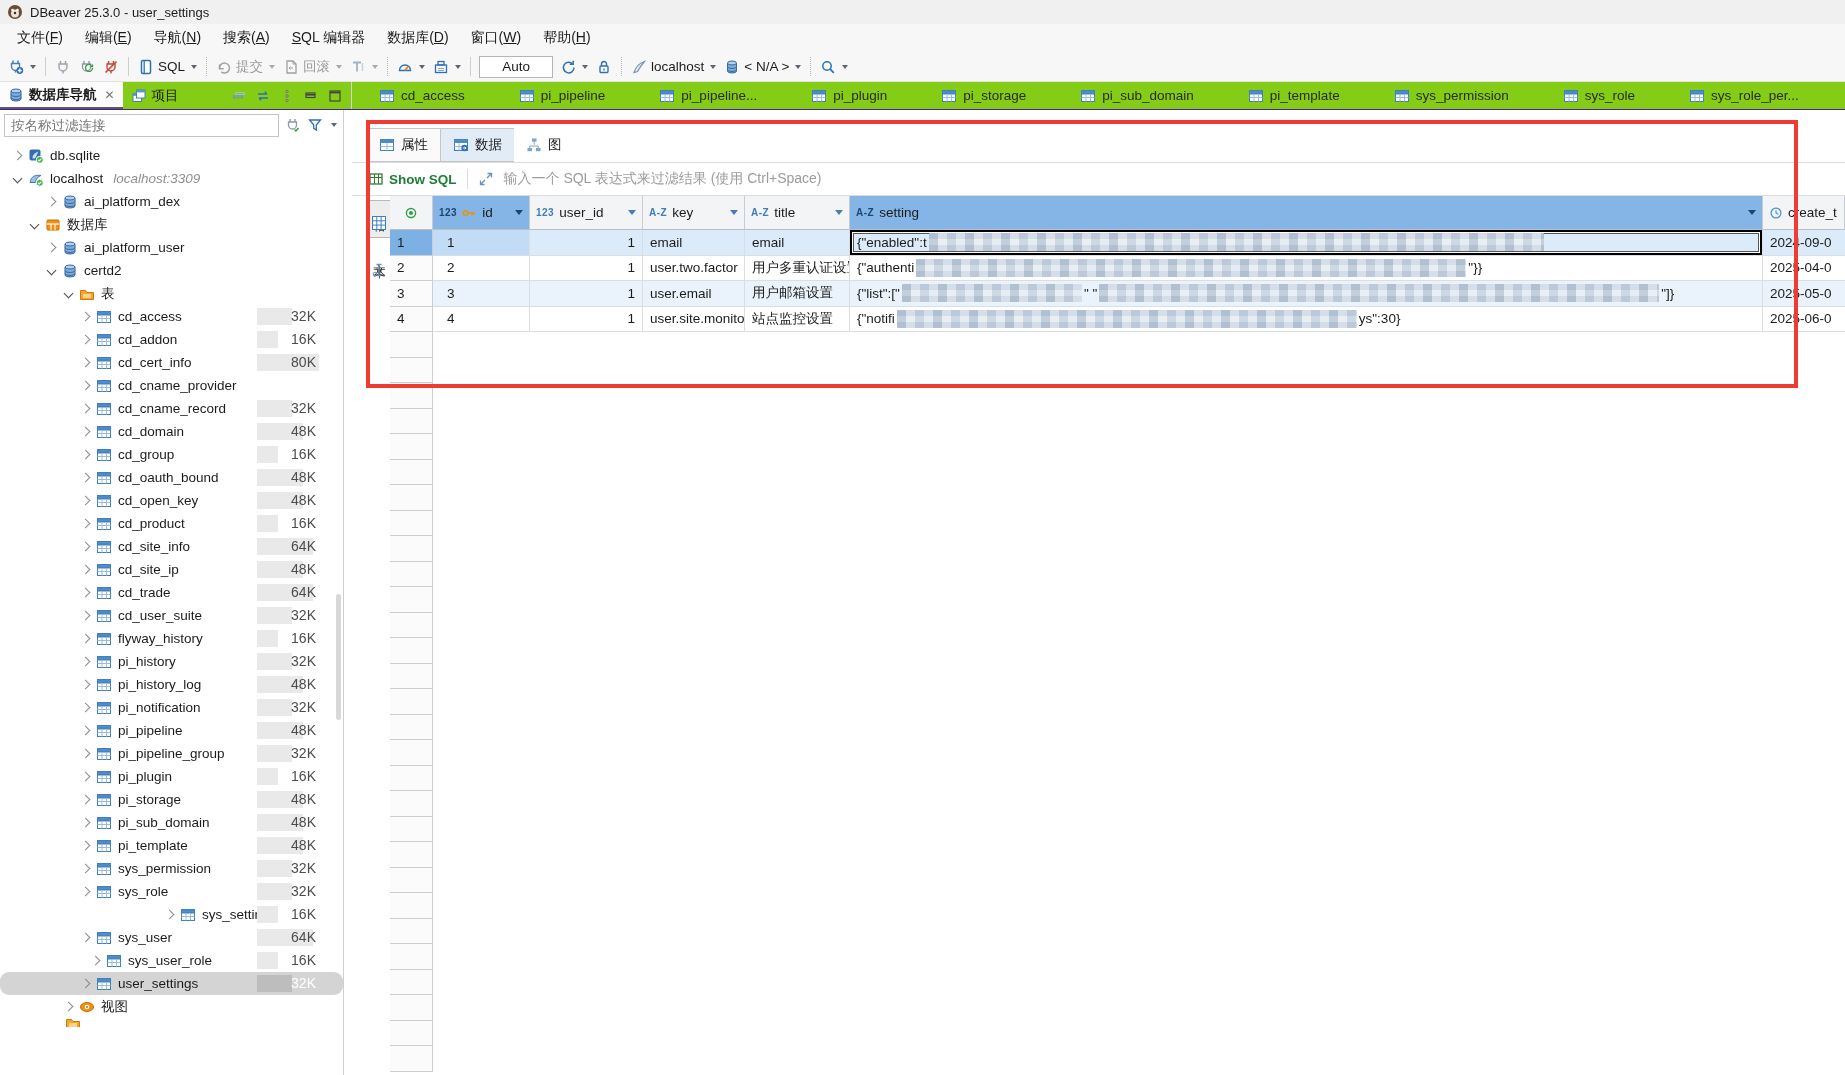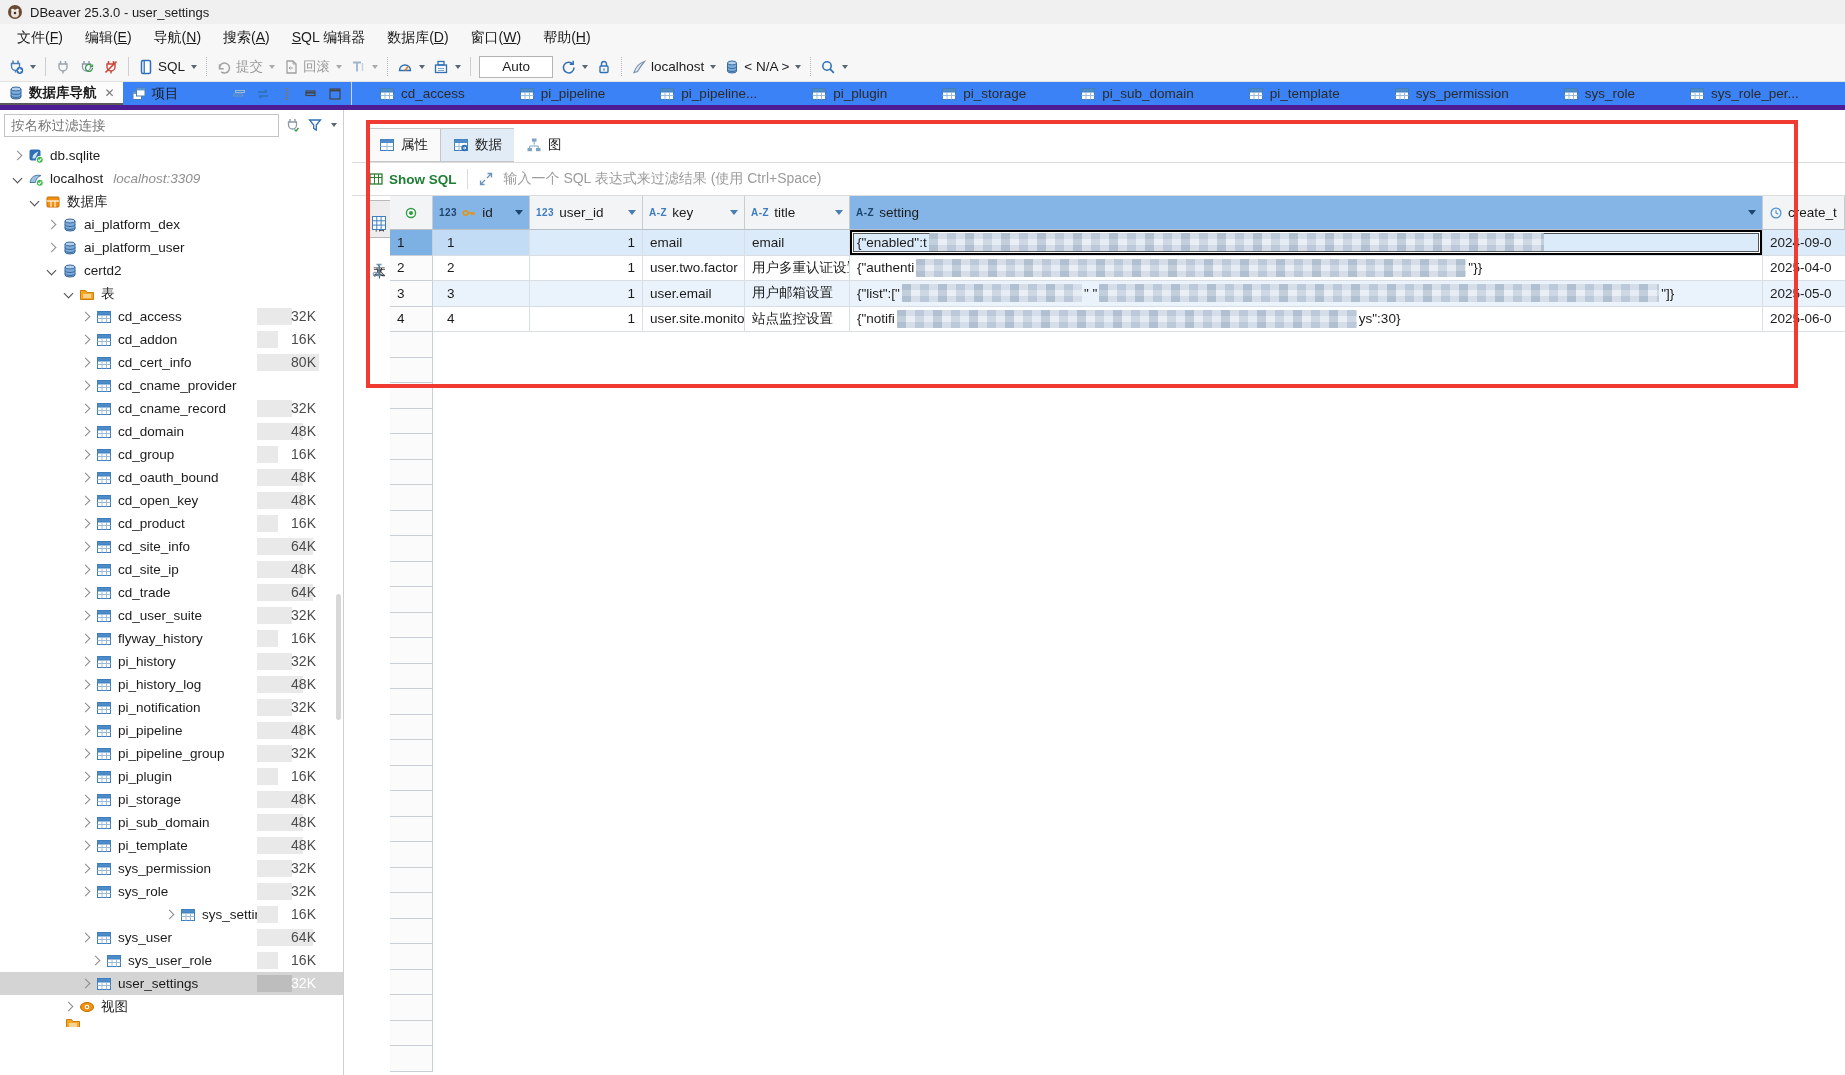--- a/index.html
+++ b/index.html
@@ -16,21 +16,21 @@
   #menubar .mi u { text-decoration:underline; }
   #toolbar { left:0; top:52px; width:1845px; height:30px; background:#f7f7f7; border-bottom:1px solid #e2e2e2; display:flex; align-items:center; padding-left:4px; }
   .tbtn { display:flex; align-items:center; gap:4px; padding:3px 4px; border-radius:2px; }
   .tbtn.dim { color:#9a9a9a; }
   .caret { width:0; height:0; border-left:3.5px solid transparent; border-right:3.5px solid transparent; border-top:4px solid #596673; margin-left:2px; }
   .tsep { width:1px; height:19px; background:#cfcfcf; margin:0 5px; }
   .tsepd { width:0; height:19px; border-left:1px dotted #b8b8b8; margin:0 5px; }
   #auto-box { width:74px; height:22px; background:#fff; border:1px solid #b4b4b4; display:flex; align-items:center; justify-content:center; margin:0 3px; }
 
   
-  #tabrow { left:0; top:82px; width:1845px; height:28px; background:#3b82f6; border-bottom:5px solid #4c1d95; display:flex; }
+  #tabrow { left:0; top:82px; width:1845px; height:28px; background:#84cc16; border-bottom:1px solid #4c1d95; display:flex; }
   #sbtabs { width:352px; display:flex; align-items:center; border-right:1px solid #d4d4d4; }
   .sbtab { display:flex; align-items:center; gap:5px; height:100%; padding:0 8px; }
   .sbtab.active { background:#fcfcfc; border-bottom:2px solid #5a5a5a; font-weight:bold; }
   .xclose { color:#777; font-size:12px; margin-left:3px; }
   .sb-icons { display:flex; align-items:center; gap:8px; margin-left:auto; padding-right:8px; }
   #edtabs { display:flex; align-items:center; overflow:hidden; flex:1; }
   .edtab { display:flex; align-items:center; gap:6px; padding:0 27px; height:100%; color:#2b2b2b; white-space:nowrap; }
 
   
   #sidebar { left:0; top:110px; width:344px; height:965px; background:#fff; border-right:1px solid #cfcfcf; overflow:hidden; }
@@ -498,20 +498,31 @@
         <i class="ic">
           <svg viewBox="0 0 16 16">
             <path d="M2 11.5 C3 5.5 7 3.5 13 4.5 C10 5.5 8 7.5 7.5 11.5 Z" fill="#9ec2e2" stroke="#4b7aa8"></path>
             <circle cx="11.8" cy="11.8" r="3.5" fill="#3db54a" stroke="#fff"></circle>
             <path d="M10.3 11.8 l1.1 1.1 1.9-2.2" stroke="#fff" fill="none" stroke-width="1.3"></path>
           </svg>
         </i>
         <span class="tlabel">localhost</span>
         <span class="textra">localhost:3309</span>
       </div>
+      <div class="trow" style="padding-left: 48px;">
+        <span class="chev r"></span>
+        <i class="ic">
+          <svg viewBox="0 0 16 16">
+            <path d="M3 4 v8 a5 2 0 0 0 10 0 v-8" fill="#7dadde" stroke="#39689b"></path>
+            <ellipse cx="8" cy="4" rx="5" ry="2" fill="#b4d0ec" stroke="#39689b"></ellipse>
+            <path d="M3 7.5 a5 2 0 0 0 10 0 M3 10.5 a5 2 0 0 0 10 0" fill="none" stroke="#39689b"></path>
+          </svg>
+        </i>
+        <span class="tlabel">ai_platform_dex</span>
+      </div>
       <div class="trow" style="padding-left: 31px;">
         <span class="chev d"></span>
         <i class="ic">
           <svg viewBox="0 0 16 16">
             <rect x="2" y="3" width="12" height="10" rx="1" fill="#f29111" stroke="#c46f00"></rect>
             <line x1="2" y1="7" x2="14" y2="7" stroke="#fff" stroke-width="1.2"></line>
             <line x1="6" y1="7" x2="6" y2="13" stroke="#fff"></line>
             <line x1="10" y1="7" x2="10" y2="13" stroke="#fff"></line>
           </svg>
         </i>
@@ -519,42 +530,31 @@
       </div>
       <div class="trow" style="padding-left: 48px;">
         <span class="chev r"></span>
         <i class="ic">
           <svg viewBox="0 0 16 16">
             <path d="M3 4 v8 a5 2 0 0 0 10 0 v-8" fill="#7dadde" stroke="#39689b"></path>
             <ellipse cx="8" cy="4" rx="5" ry="2" fill="#b4d0ec" stroke="#39689b"></ellipse>
             <path d="M3 7.5 a5 2 0 0 0 10 0 M3 10.5 a5 2 0 0 0 10 0" fill="none" stroke="#39689b"></path>
           </svg>
         </i>
-        <span class="tlabel">ai_platform_dex</span>
+        <span class="tlabel">ai_platform_user</span>
       </div>
       <div class="trow" style="padding-left: 48px;">
-        <span class="chev r"></span>
+        <span class="chev d"></span>
         <i class="ic">
           <svg viewBox="0 0 16 16">
             <path d="M3 4 v8 a5 2 0 0 0 10 0 v-8" fill="#7dadde" stroke="#39689b"></path>
             <ellipse cx="8" cy="4" rx="5" ry="2" fill="#b4d0ec" stroke="#39689b"></ellipse>
             <path d="M3 7.5 a5 2 0 0 0 10 0 M3 10.5 a5 2 0 0 0 10 0" fill="none" stroke="#39689b"></path>
           </svg>
         </i>
-        <span class="tlabel">ai_platform_user</span>
-      </div>
-      <div class="trow" style="padding-left: 48px;">
-        <span class="chev d"></span>
-        <i class="ic">
-          <svg viewBox="0 0 16 16">
-            <path d="M3 4 v8 a5 2 0 0 0 10 0 v-8" fill="#7dadde" stroke="#39689b"></path>
-            <ellipse cx="8" cy="4" rx="5" ry="2" fill="#b4d0ec" stroke="#39689b"></ellipse>
-            <path d="M3 7.5 a5 2 0 0 0 10 0 M3 10.5 a5 2 0 0 0 10 0" fill="none" stroke="#39689b"></path>
-          </svg>
-        </i>
         <span class="tlabel">certd2</span>
       </div>
       <div class="trow" style="padding-left: 65px;">
         <span class="chev d"></span>
         <i class="ic">
           <svg viewBox="0 0 16 16">
             <path d="M1.5 4.5 h5 l1.5 2 h6.5 v7 h-13 z" fill="#f5a623" stroke="#c97d0a"></path>
             <path d="M4 9 h8 M4 11 h8" stroke="#fff"></path>
           </svg>
         </i>
@@ -1042,21 +1042,21 @@
             <line x1="10.5" y1="6" x2="10.5" y2="13.5" stroke="#9bbcd9"></line>
             <line x1="1.5" y1="9.5" x2="14.5" y2="9.5" stroke="#9bbcd9"></line>
           </svg>
         </i>
         <span class="tlabel">sys_user_role</span>
         <span class="badge">
           <span class="fill" style="width:21px"></span>
           <span class="num">16K</span>
         </span>
       </div>
-      <div class="trow sel" style="padding-left: 82px;">
+      <div class="trow sel" style="padding-left: 82px; border-radius: 9px;">
         <span class="chev r"></span>
         <i class="ic">
           <svg viewBox="0 0 16 16">
             <rect x="1.5" y="2.5" width="13" height="11" fill="#fff" stroke="#3f7fbf"></rect>
             <rect x="1.5" y="2.5" width="13" height="3.5" fill="#4d8cc9" stroke="#3f7fbf"></rect>
             <line x1="6" y1="6" x2="6" y2="13.5" stroke="#9bbcd9"></line>
             <line x1="10.5" y1="6" x2="10.5" y2="13.5" stroke="#9bbcd9"></line>
             <line x1="1.5" y1="9.5" x2="14.5" y2="9.5" stroke="#9bbcd9"></line>
           </svg>
         </i>

